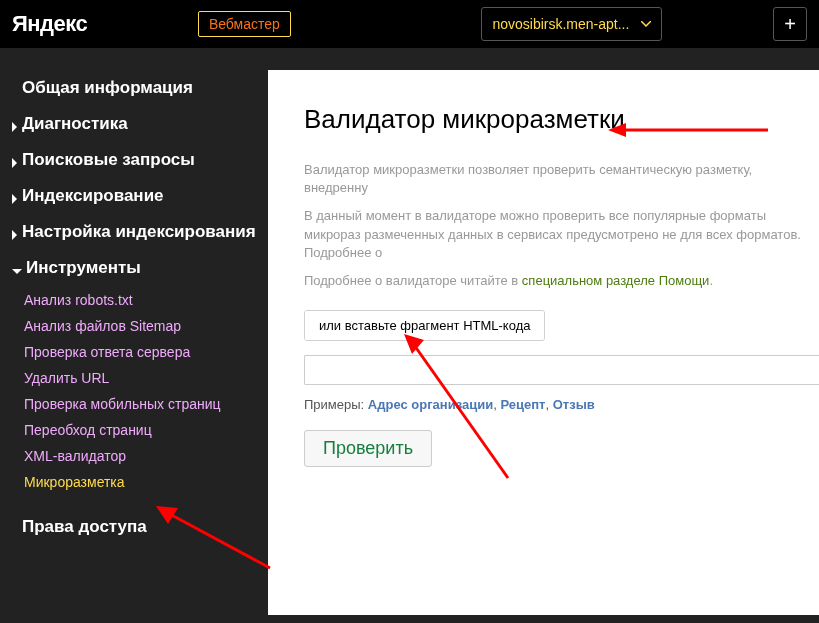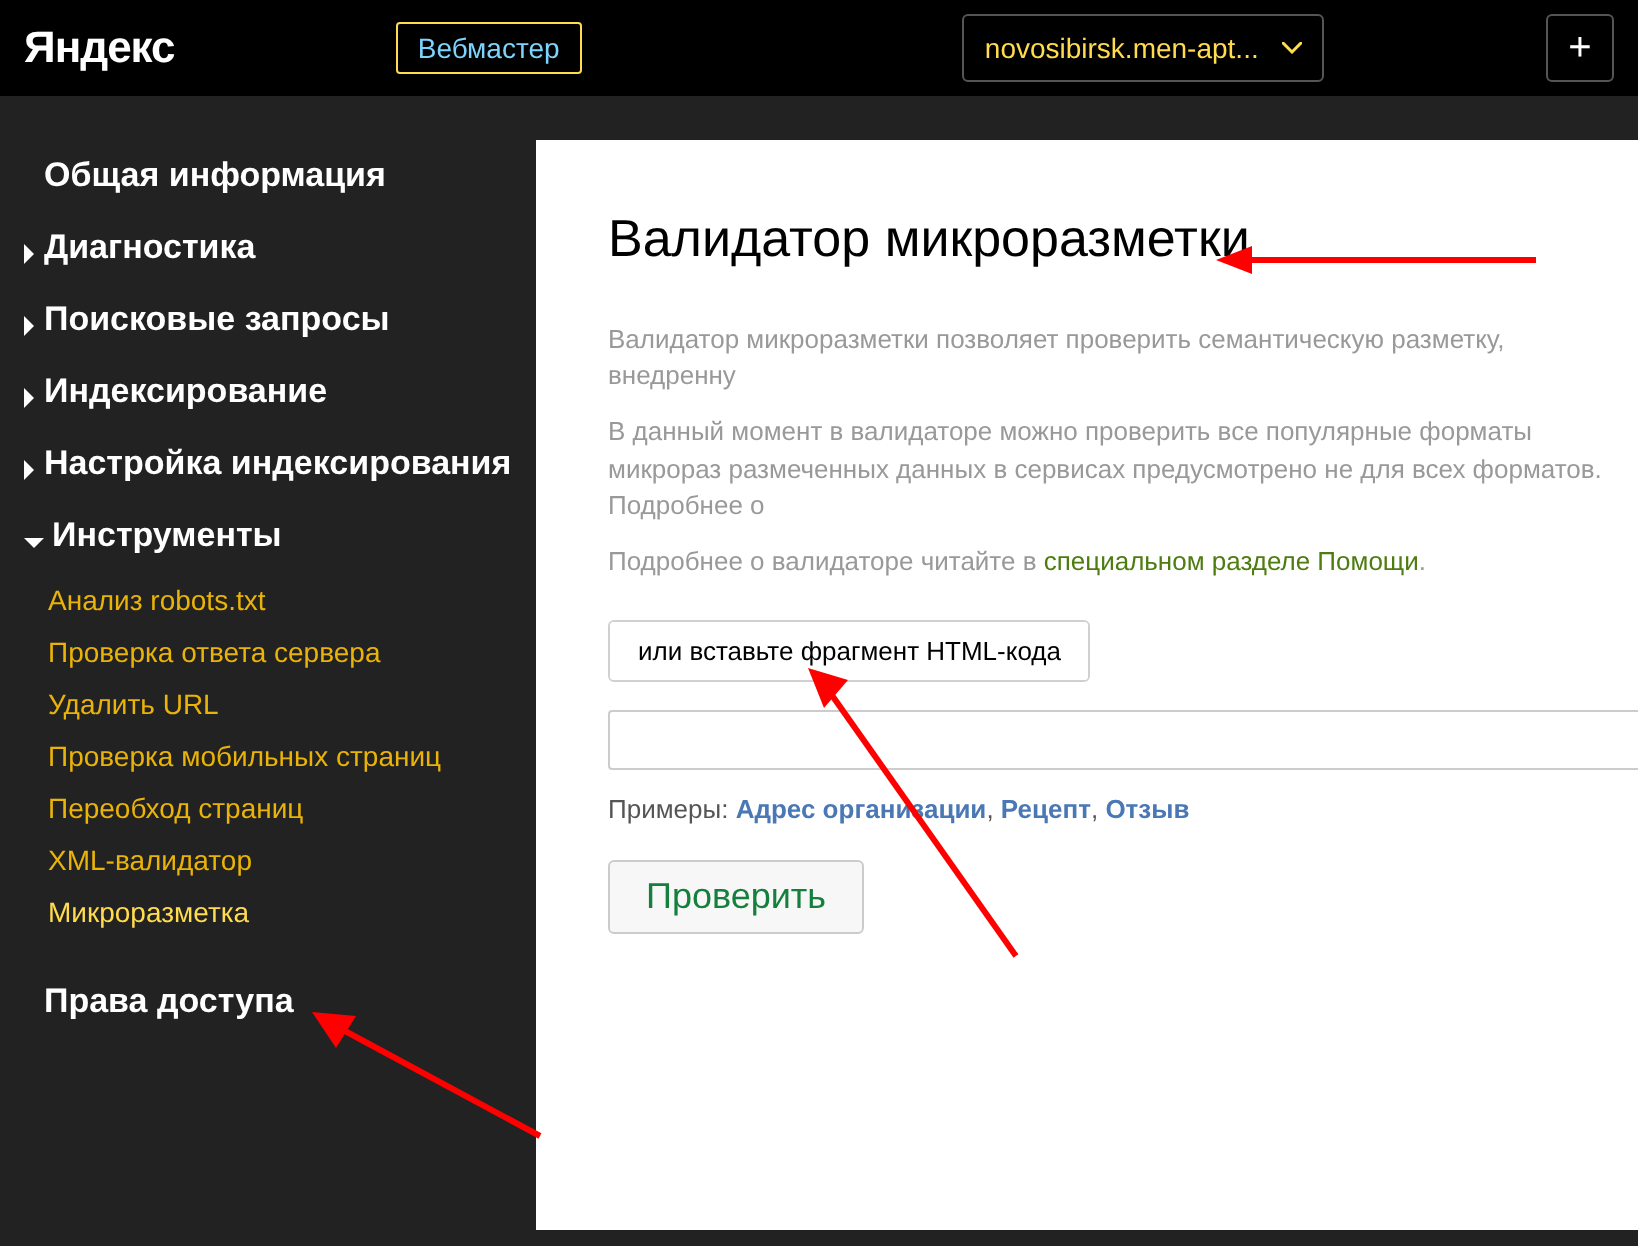--- a/index.html
+++ b/index.html
@@ -21,21 +21,21 @@
   justify-content: space-between;
 }
 .yandex-logo {
   color: #fff;
   font-size: 22px;
   font-weight: bold;
   letter-spacing: -0.5px;
 }
 .webmaster-label {
   border: 1px solid #ffdb4d;
-  color: #7dd3fc;
+  color: #f97316;
   font-size: 14px;
   padding: 4px 10px;
   border-radius: 2px;
 }
 .site-select {
   margin-left: 80px;
   border: 1px solid #555;
   border-radius: 3px;
   height: 34px;
   display: flex;
@@ -90,21 +90,21 @@
   width: 6px;
   height: 10px;
   margin-right: 4px;
   margin-top: 5px;
   flex-shrink: 0;
 }
 .nav-spacer { width: 10px; flex-shrink: 0; }
 .sub-item {
   padding: 5px 12px 5px 24px;
   font-size: 14px;
-  color: #eab308;
+  color: #f0abfc;
   cursor: pointer;
 }
 .sub-item.active { color: #ffdb4d; }
 .content {
   flex: 1;
   background: #fff;
   margin-top: 22px;
   padding: 34px 0 28px 36px;
   position: relative;
 }
@@ -212,20 +212,21 @@
         </svg>
       <span>Настройка индексирования</span>
     </div>
     <div class="nav-item nav-top">
       <svg class="nav-caret" viewBox="0 0 10 6" style="width:10px;height:6px;margin-right:4px;margin-top:7px;">
           <path d="M0 0 L5 5 L10 0 Z" fill="#fff"></path>
         </svg>
       <span>Инструменты</span>
     </div>
     <div class="sub-item">Анализ robots.txt</div>
+    <div class="sub-item">Анализ файлов Sitemap</div>
     <div class="sub-item">Проверка ответа сервера</div>
     <div class="sub-item">Удалить URL</div>
     <div class="sub-item">Проверка мобильных страниц</div>
     <div class="sub-item">Переобход страниц</div>
     <div class="sub-item">XML-валидатор</div>
     <div class="sub-item active">Микроразметка</div>
     <div class="nav-item nav-top" style="margin-top:14px;">
       <span class="nav-spacer"></span>
         <span>Права доступа</span>
     </div>

